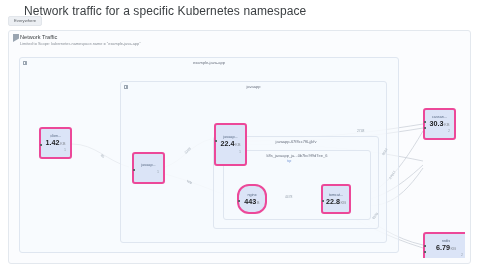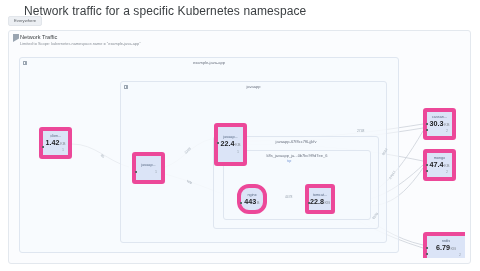--- a/index.html
+++ b/index.html
@@ -77,21 +77,21 @@
   }
   .group-icon:after{
     content:"";position:absolute;left:.6px;top:.6px;
     width:1.6px;height:1.6px;background:#9aa5b1;
   }
 
   
   .node{
     position:absolute;box-sizing:border-box;
     background:#dbe4f7;
-    border:4px solid #ec4899;
+    border:2px solid #ec4899;
     border-radius:3px;
     display:flex;flex-direction:column;
     align-items:center;justify-content:center;
   }
   .node-name{
     font-size:3.8px;color:#5a6membership;color:#5a6b85;
     max-width:94%;overflow:hidden;text-overflow:ellipsis;white-space:nowrap;
     margin-bottom:1px;
   }
   .node-value{
@@ -217,50 +217,40 @@
 
       <div class="node" style="left:222px;top:135px;width:30px;height:30px;border-radius:12px;">
         <span class="port" style="left:-1px;top:14px;"></span>
         <span class="node-name">nginx</span>
         <span class="node-row">
           <span class="node-value">443</span>
           <span class="node-unit">B</span>
         </span>
       </div>
 
-      <div class="node" style="left:290px;top:135px;width:30px;height:30px;">
+      <div class="node" style="left:306px;top:135px;width:30px;height:30px;">
         <span class="port" style="left:-1px;top:14px;"></span>
         <span class="node-name">tomcat...</span>
         <span class="node-row">
           <span class="node-value">22.8</span>
           <span class="node-unit">KB</span>
         </span>
       </div>
 
       <div class="node" style="left:408px;top:59px;width:33px;height:32px;">
         <span class="port" style="left:-1px;top:11px;"></span>
         <span class="port" style="left:-1px;top:17px;"></span>
         <span class="node-name">cassan...</span>
         <span class="node-row">
           <span class="node-value">30.3</span>
           <span class="node-unit">KB</span>
         </span>
         <span class="node-sub">2</span>
       </div>
 
-      <div class="node" style="left:408px;top:100px;width:33px;height:32px;">
-        <span class="port" style="left:-1px;top:11px;"></span>
-        <span class="port" style="left:-1px;top:17px;"></span>
-        <span class="node-name">mongo</span>
-        <span class="node-row">
-          <span class="node-value">47.4</span>
-          <span class="node-unit">KB</span>
-        </span>
-        <span class="node-sub">2</span>
-      </div>
 
       <div class="node" style="left:408px;top:183px;width:46px;height:32px;">
         <span class="port" style="left:-1px;top:11px;"></span>
         <span class="port" style="left:-1px;top:17px;"></span>
         <span class="node-name">redis</span>
         <span class="node-row">
           <span class="node-value">6.79</span>
           <span class="node-unit">KB</span>
         </span>
         <span class="node-sub">2</span>

